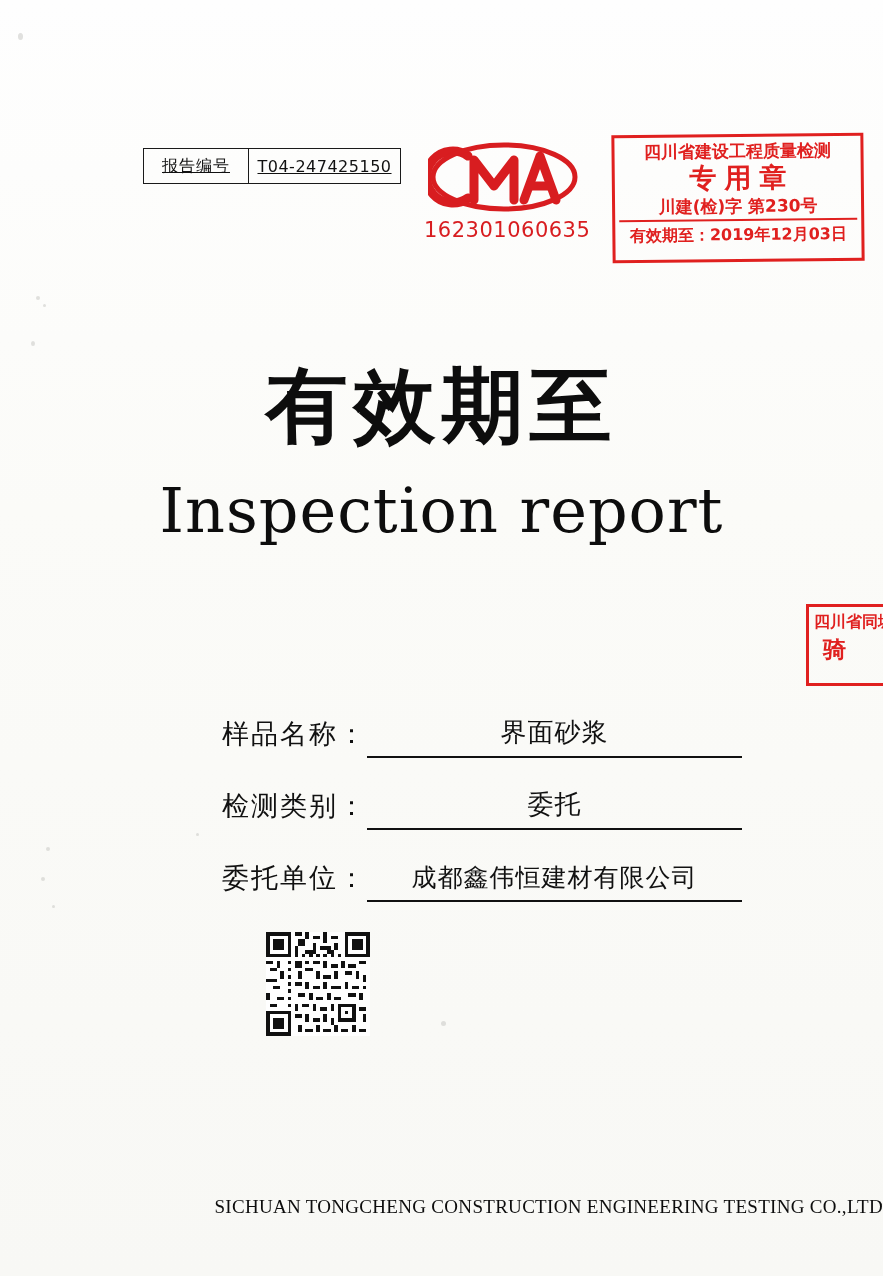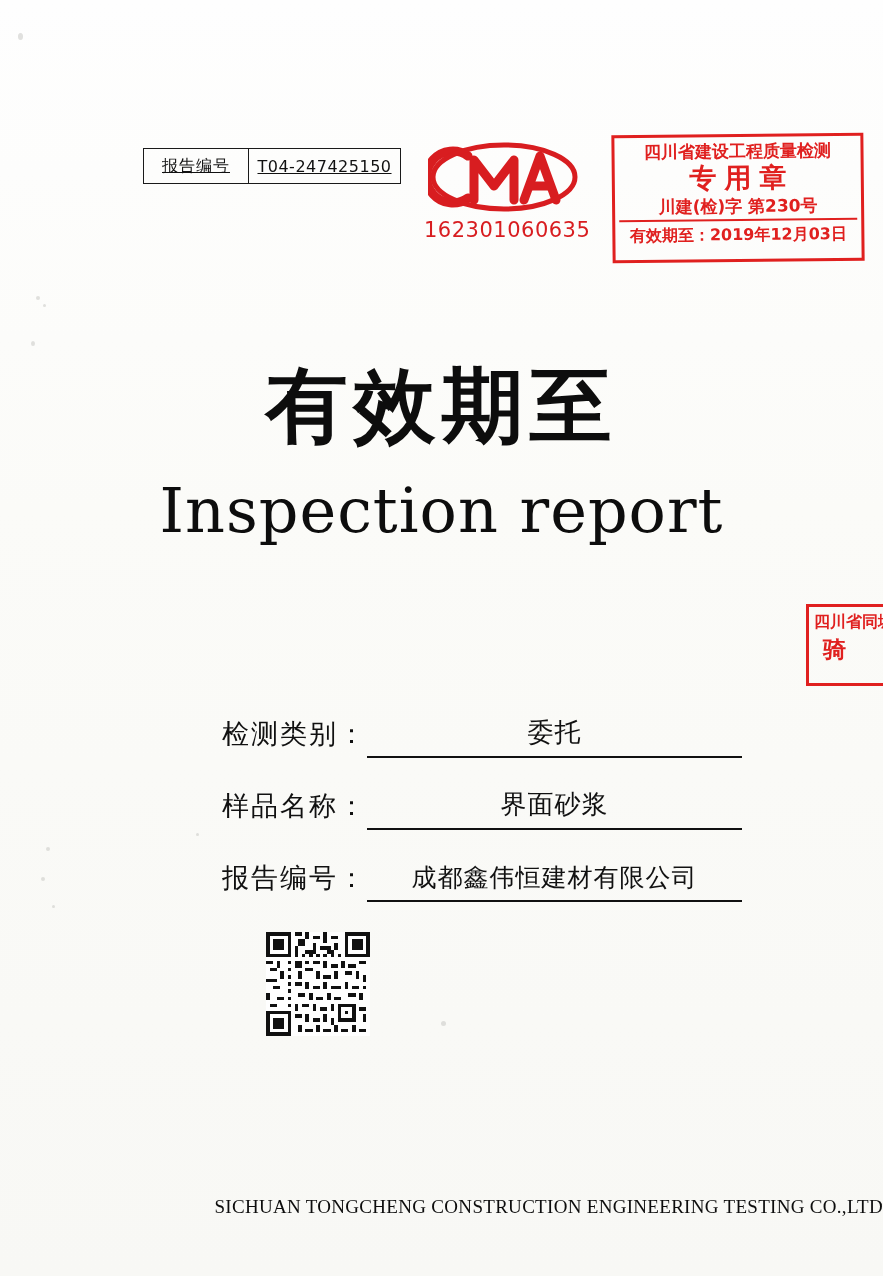--- a/index.html
+++ b/index.html
@@ -302,29 +302,29 @@
   <div class="side-seal">
     <div class="s1">四川省同城</div>
     <div class="s2">骑</div>
   </div>
 
   <div class="title-cn">有效期至</div>
   <div class="title-en">Inspection  report</div>
 
   <div class="fields">
     <div class="field-row">
+      <div class="field-label">样品名称：</div>
+      <div class="field-value">界面砂浆</div>
+    </div>
+    <div class="field-row">
       <div class="field-label">检测类别：</div>
       <div class="field-value">委托</div>
     </div>
     <div class="field-row">
-      <div class="field-label">样品名称：</div>
-      <div class="field-value">界面砂浆</div>
-    </div>
-    <div class="field-row">
-      <div class="field-label">报告编号：</div>
+      <div class="field-label">委托单位：</div>
       <div class="field-value wide">成都鑫伟恒建材有限公司</div>
     </div>
   </div>
 
   <svg class="qr" viewBox="0 0 29 29" shape-rendering="crispEdges">
     <rect width="29" height="29" fill="#ffffff"></rect>
     <g fill="#111111">
 
       <rect x="0" y="0" width="7" height="1"></rect>
         <rect x="0" y="6" width="7" height="1"></rect>

